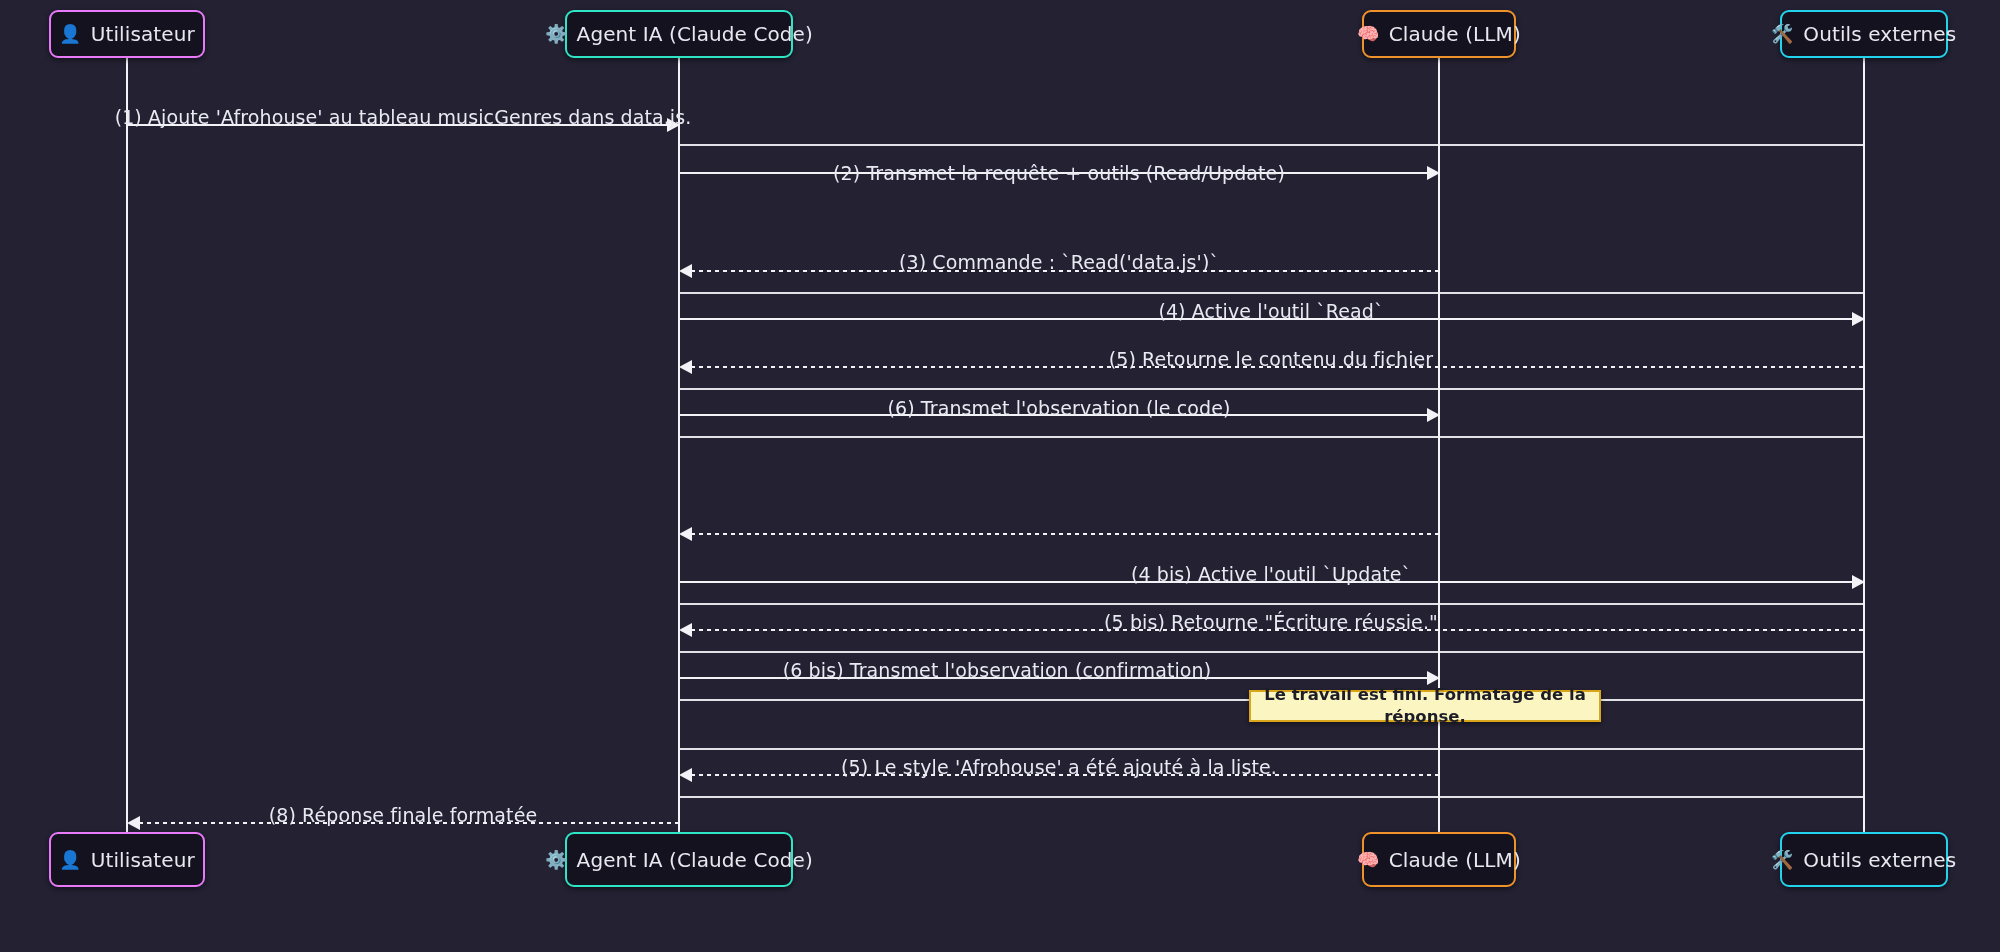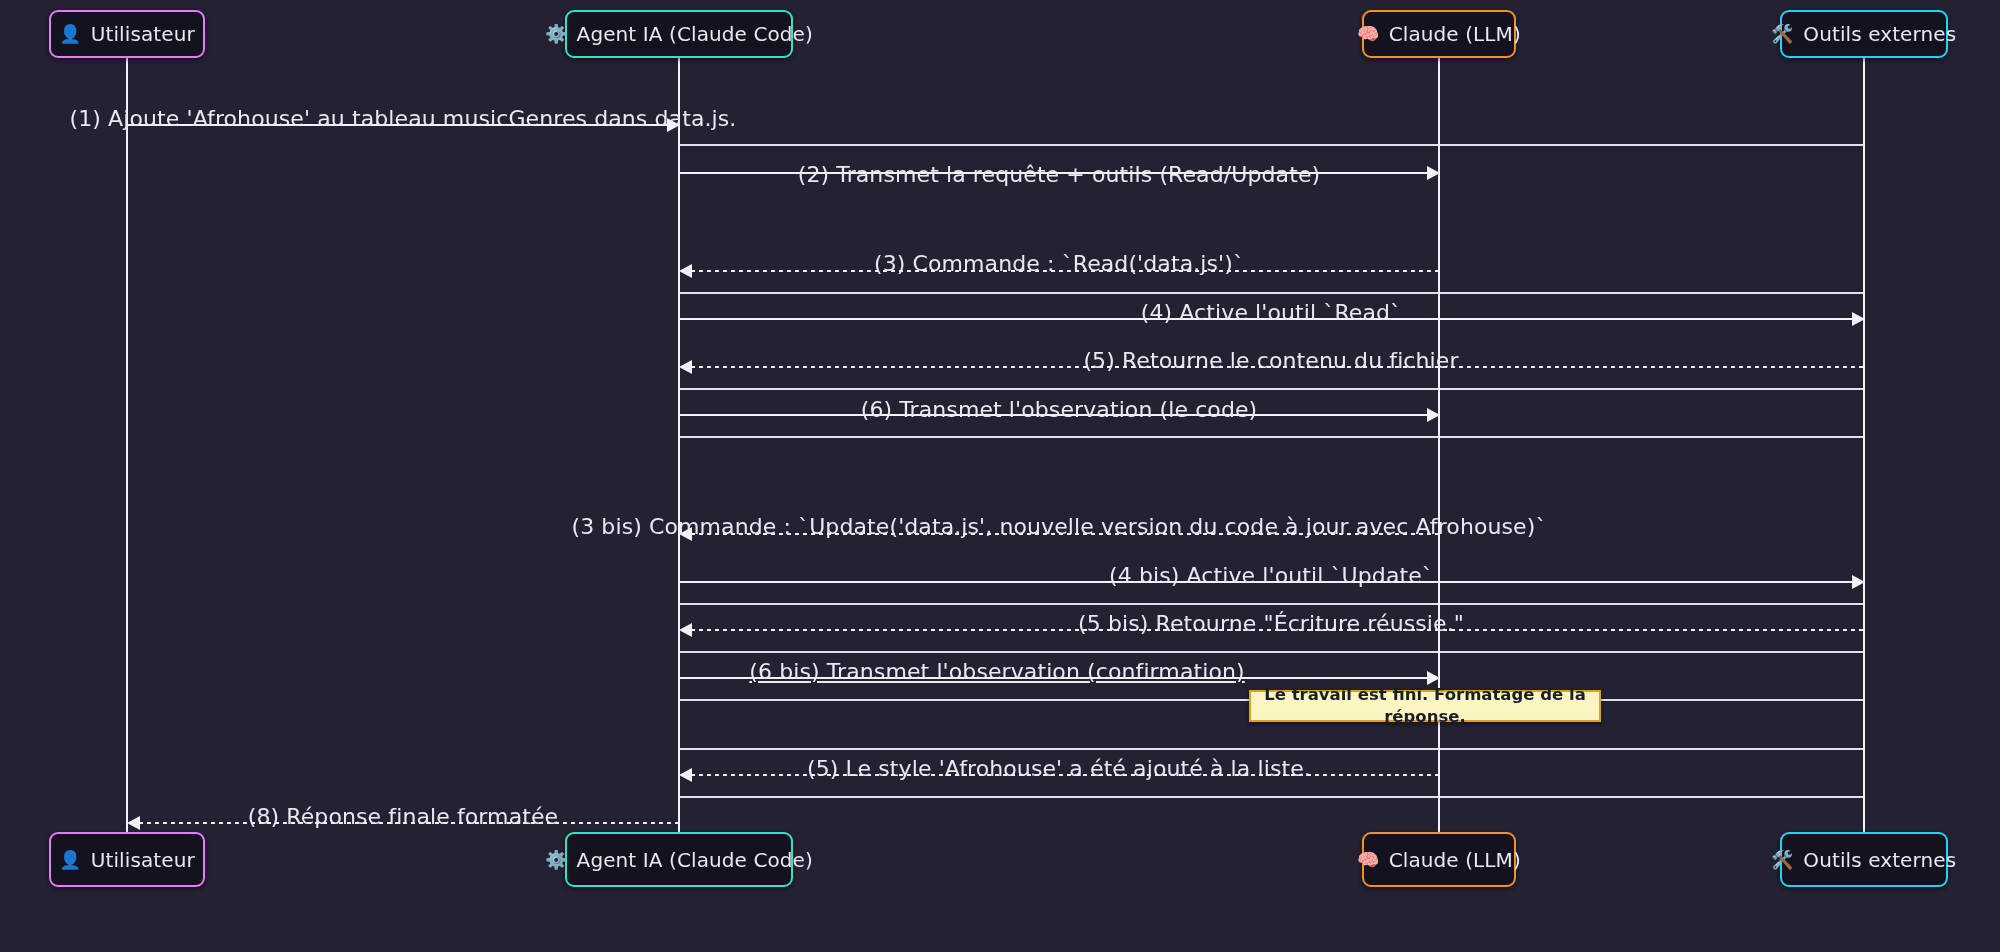--- a/index.html
+++ b/index.html
@@ -54,21 +54,21 @@
     position: absolute;
     height: 2px;
     background: #f2f2f7;
     opacity: .92;
   }
 
   
   .msg-label {
     position: absolute;
     color: #e9e9f2;
-    font-size: 22px;
+    font-size: 19px;
     white-space: nowrap;
     transform: translateX(-50%);
     letter-spacing: .1px;
   }
   .msg-line {
     position: absolute;
     height: 2px;
   }
   .msg-line.solid {
     background: #f2f2f7;
@@ -166,21 +166,20 @@
     <div class="arrow-head right" style="top: 312px; left: 1852px;"></div>
     <div class="msg-label" style="left: 1271px; top: 300px;">(4) Active l'outil `Read`</div>
     <div class="msg-line dashed" style="left: 691px; width: 1173px; top: 366px;"></div>
     <div class="arrow-head left" style="top: 360px; left: 679px;"></div>
     <div class="msg-label" style="left: 1271px; top: 348px;">(5) Retourne le contenu du fichier</div>
     <div class="msg-line solid" style="left: 679px; width: 748px; top: 414px;"></div>
     <div class="arrow-head right" style="top: 408px; left: 1427px;"></div>
     <div class="msg-label" style="left: 1059px; top: 397px;">(6) Transmet l'observation (le code)</div>
     <div class="msg-line dashed" style="left: 691px; width: 748px; top: 533px;"></div>
     <div class="arrow-head left" style="top: 527px; left: 679px;"></div>
-    <div class="msg-label" style="left: 1059px; top: 514px;">(3 bis) Commande : `Update('data.js', nouvelle version du code à jour avec Afrohouse)`</div>
     <div class="msg-line solid" style="left: 679px; width: 1173px; top: 581px;"></div>
     <div class="arrow-head right" style="top: 575px; left: 1852px;"></div>
     <div class="msg-label" style="left: 1271px; top: 563px;">(4 bis) Active l'outil `Update`</div>
     <div class="msg-line dashed" style="left: 691px; width: 1173px; top: 629px;"></div>
     <div class="arrow-head left" style="top: 623px; left: 679px;"></div>
     <div class="msg-label" style="left: 1271px; top: 611px;">(5 bis) Retourne "Écriture réussie."</div>
     <div class="msg-line solid" style="left: 679px; width: 748px; top: 677px;"></div>
     <div class="arrow-head right" style="top: 671px; left: 1427px;"></div>
     <div class="msg-label" style="left: 997px; top: 659px; text-decoration: underline;">(6 bis) Transmet l'observation (confirmation)</div>
     <div class="msg-line dashed" style="left: 691px; width: 748px; top: 774px;"></div>

